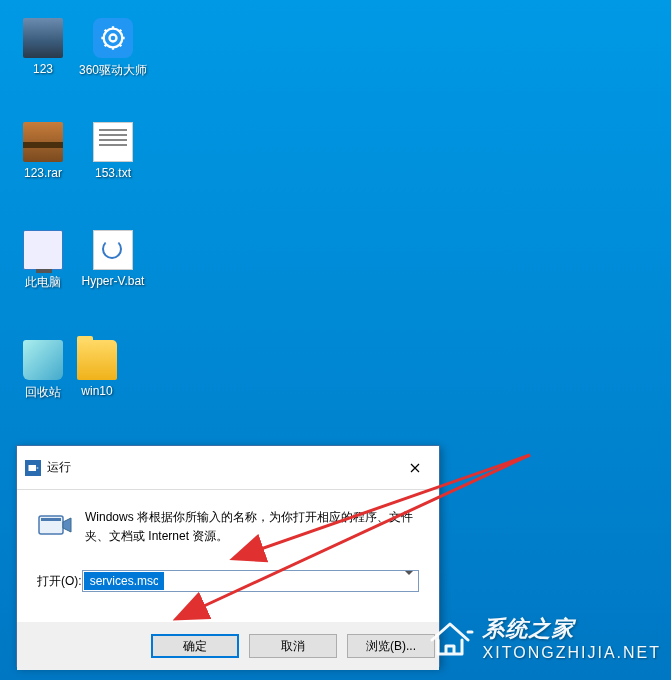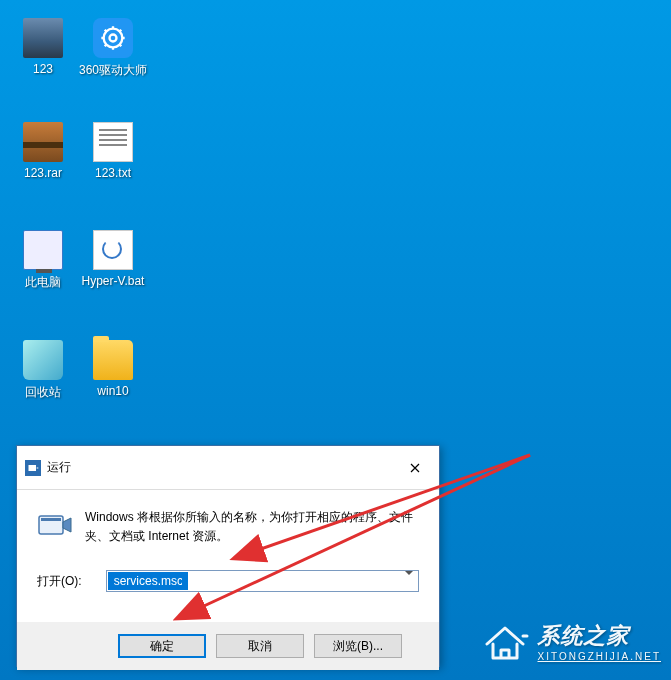--- a/index.html
+++ b/index.html
@@ -116,21 +116,20 @@
     }
     .input-label { font-size: 12px; color:#000; }
     .combo-box {
       flex: 1;
       height: 22px;
       border: 1px solid #7a9ac0;
       background: #fff;
       display: flex;
       align-items: flex-start;
       position: relative;
-      margin-left: 24px;
     }
     .combo-box input {
       flex: 1;
       border: none;
       outline: none;
       padding: 0 6px;
       font-size: 12px;
       color: #fff;
       background: #0078d7;
       height: 18px;
@@ -142,21 +141,21 @@
     .combo-arrow {
       width: 18px;
       display: flex;
       align-items: center;
       justify-content: center;
       cursor: pointer;
     }
     
     .button-row {
       background: #f0f0f0;
-      padding: 12px 37px;
+      padding: 12px 4px;
       display: flex;
       justify-content: flex-end;
       gap: 10px;
     }
     .dlg-btn {
       width: 88px;
       height: 24px;
       background: #e1e1e1;
       border: 1px solid #adadad;
       font-size: 12px;
@@ -189,24 +188,23 @@
     }
     .watermark .wm-text { display: flex; flex-direction: column; }
     .watermark .wm-title {
       font-size: 22px;
       font-weight: bold;
       font-style: italic;
       letter-spacing: 1px;
       text-shadow: 1px 1px 3px rgba(0,0,0,0.4);
     }
     .watermark .wm-sub {
-      font-size: 10px;
+      font-size: 16px;
       letter-spacing: 2px;
       text-shadow: 1px 1px 2px rgba(0,0,0,0.4);
-      text-decoration: underline;
     }
   </style>
 </head>
 <body>
 
 <div class="desktop-icon" style="left:8px; top:18px;">
   <div class="icon-img mountain-img"></div>
   <div class="label">123</div>
 </div>
 
@@ -221,39 +219,39 @@
   <div class="label">360驱动大师</div>
 </div>
 
 <div class="desktop-icon" style="left:8px; top:122px;">
   <div class="icon-img rarfile"></div>
   <div class="label">123.rar</div>
 </div>
 
 <div class="desktop-icon" style="left:78px; top:122px;">
   <div class="icon-img txtfile"></div>
-  <div class="label">123.txt</div>
+  <div class="label">153.txt</div>
 </div>
 
 <div class="desktop-icon" style="left:8px; top:230px;">
   <div class="icon-img pcicon"></div>
   <div class="label">此电脑</div>
 </div>
 
 <div class="desktop-icon" style="left:78px; top:230px;">
   <div class="icon-img batfile"></div>
   <div class="label">Hyper-V.bat</div>
 </div>
 
 <div class="desktop-icon" style="left:8px; top:340px;">
   <div class="icon-img recyclebin"></div>
   <div class="label">回收站</div>
 </div>
 
-<div class="desktop-icon" style="left:78px; top:340px;">
+<div class="desktop-icon" style="left:62px; top:340px;">
   <div class="icon-img win10folder"></div>
   <div class="label">win10</div>
 </div>
 
 <div class="run-dialog">
   <div class="titlebar">
     <div class="title-icon">
       <svg viewBox="0 0 16 16" width="12" height="12">
           <rect x="2" y="4" width="10" height="8" fill="#fff"></rect>
           <path d="M13 7l3 1-3 1z" fill="#fff"></path>

